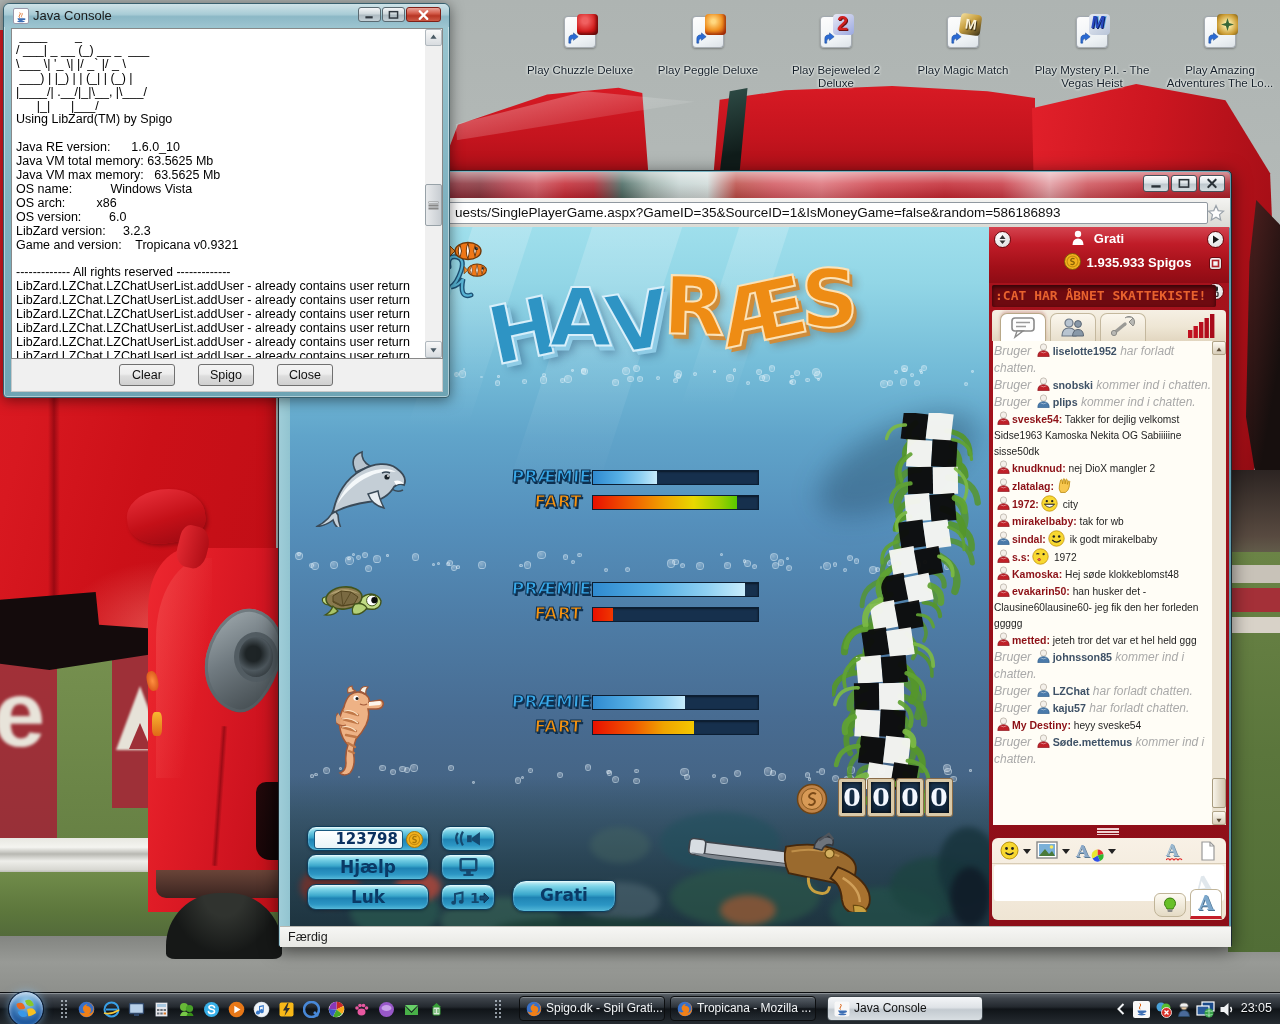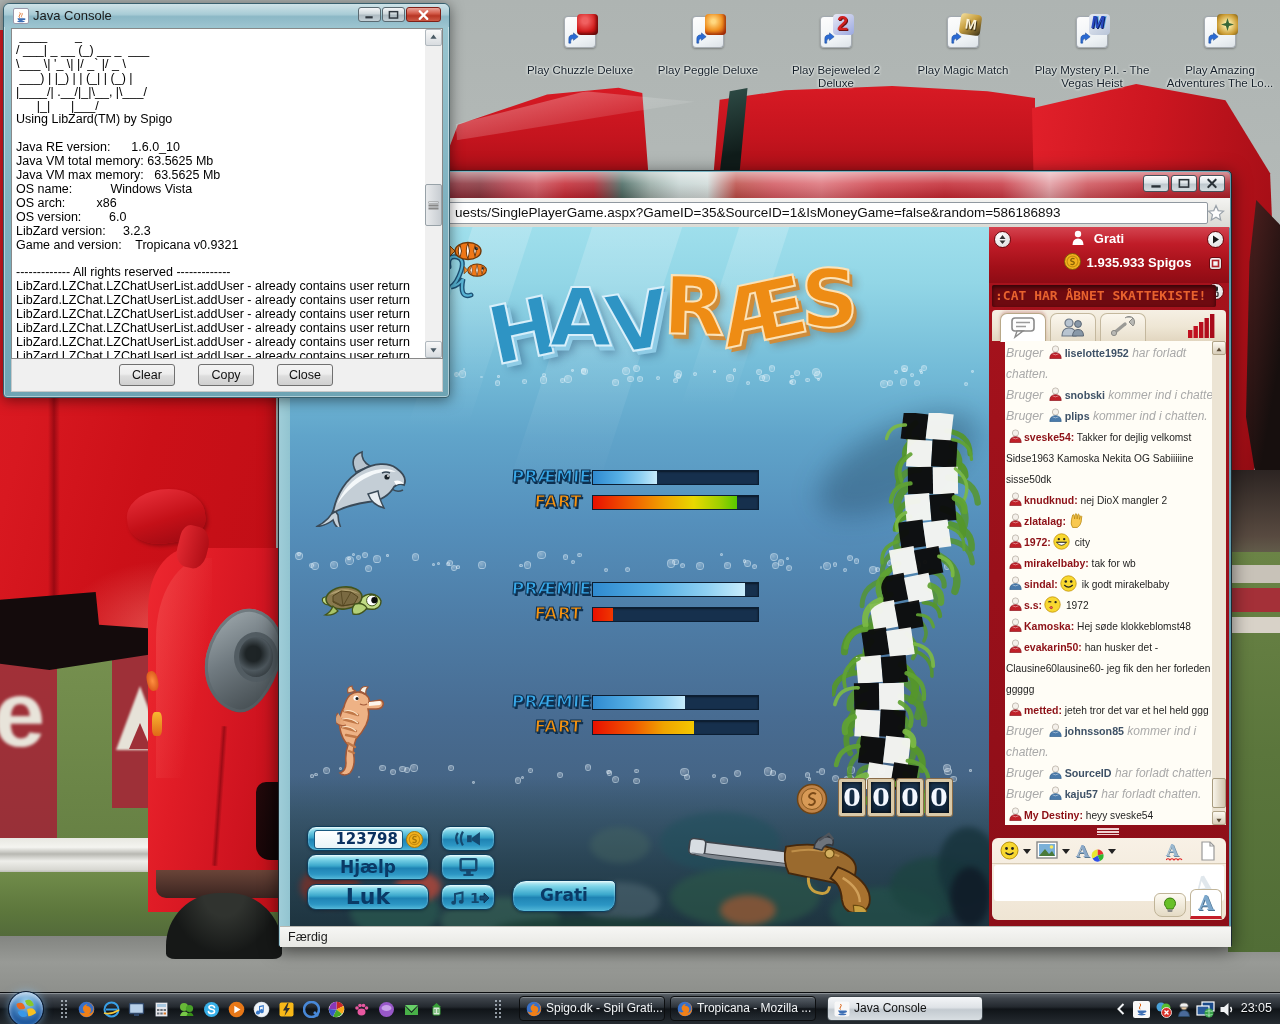--- a/index.html
+++ b/index.html
@@ -158,21 +158,21 @@
   color:#f4f8ff; font-size:25px; font-weight:bold; text-align:center; line-height:32px; font-family:"DejaVu Serif",serif; }
 #game-coin { position:absolute; left:506px; top:556px; width:32px; height:32px; }
 .gbtn { position:absolute; border-radius:9px; border:1.5px solid #0d3d5c;
   background:linear-gradient(180deg,#c8f0f6 0%,#7cd4e8 18%,#3ba8cc 45%,#1f84b4 55%,#2c96c4 80%,#52b8d8 100%);
   color:#0a3a66; font-family:"DejaVu Sans",sans-serif; font-weight:bold; text-align:center;
   box-shadow:inset 0 1px 2px rgba(255,255,255,.7), 0 1px 3px rgba(0,20,40,.4); }
 #gb-score { left:17px; top:599px; width:122px; height:25px; }
 #gb-score .scorebox { position:absolute; left:6px; top:3px; width:89px; height:19px; background:linear-gradient(180deg,#fff,#e8f4f8);
   border:1px solid #1a5a80; border-radius:3px; color:#0a3060; font-size:15px; font-weight:bold; text-align:right; padding-right:4px; line-height:17px; }
 #gb-hjaelp { left:17px; top:627px; width:122px; height:26px; font-size:17px; line-height:24px; }
-#gb-luk { left:17px; top:657px; width:122px; height:26px; font-size:22px; line-height:24px; }
+#gb-luk { left:17px; top:657px; width:122px; height:26px; font-size:17px; line-height:24px; }
 .gbtn-small { left:151px; width:54px; height:26px; }
 #gb-sound { top:599px; height:25px; }
 #gb-display { top:627px; }
 #gb-music { top:657px; color:#15486e; font-size:14px; font-weight:bold; line-height:24px; }
 #gb-gevinst { left:217px; top:596px; width:109px; height:57px; border-radius:13px 13px 24px 13px; font-size:17px; line-height:20px; padding-top:8px; }
 #gb-regler { left:222px; top:653px; width:104px; height:32px; border-radius:14px 5px 12px 12px; font-size:17px; line-height:29px; }
 #game-pistol { position:absolute; left:395px; top:605px; width:220px; height:80px; }
 
 
 #chat { position:absolute; left:699px; top:0; width:240px; height:699px;
@@ -194,22 +194,22 @@
   background:#6e0a10; box-shadow:inset 0 2px 4px rgba(0,0,0,.6); border-radius:2px;
   color:#e8622e; font-family:"DejaVu Sans Mono",monospace; font-weight:bold; font-size:13px;
   line-height:22px; white-space:nowrap; letter-spacing:0; padding-left:3px; }
 #chat-tabs { position:absolute; left:3px; top:83px; width:234px; height:31px; border-radius:4px 4px 0 0;
   background:linear-gradient(180deg,#f6f0e4 0%,#eee6d4 55%,#e2d6c0 100%); }
 .chat-tab { position:absolute; top:3px; width:46px; height:28px; border-radius:7px 7px 0 0;
   background:linear-gradient(180deg,#fbf7ee,#e8dfcc); border:1px solid #c4b89e; border-bottom:none; }
 .chat-tab.active { background:#fff; height:29px; box-shadow:0 -2px 3px rgba(150,30,30,.25); border-color:#b8a888; }
 #chat-tab1 { left:8px; } #chat-tab2 { left:58px; } #chat-tab3 { left:108px; }
 #chat-signal { position:absolute; right:6px; top:4px; width:32px; height:24px; }
-#chat-messages { position:absolute; left:16px; top:114px; width:221px; height:484px; background:#fffdf6;
-  overflow:hidden; font-size:10.4px; color:#2a2a2a; padding:2px 0 0 1px; line-height:21px; }
+#chat-messages { position:absolute; left:4px; top:114px; width:221px; height:484px; background:#fffdf6;
+  overflow:hidden; font-size:10.4px; color:#2a2a2a; padding:2px 0 0 1px; line-height:16px; }
 #chat-scroll { position:absolute; left:223px; top:114px; width:14px; height:484px; background:#ece4d4; }
 .cs-btn { position:absolute; left:0; width:14px; height:14px; background:linear-gradient(180deg,#fdfaf2,#d8cdb8); border:1px solid #b0a488; border-radius:2px; }
 #chat-thumb { position:absolute; left:0; top:437px; width:14px; height:30px; background:linear-gradient(90deg,#f8f4ea,#cfc4ac); border:1px solid #a89c80; border-radius:2px; }
 .msg-sys { color:#a9a9a9; font-style:italic; font-size:12.4px; }
 .msg-systext { font-size:12px; }
 .msg-sysuser { color:#3e5166; font-weight:bold; font-style:normal; font-size:10.7px; }
 .msg-user { color:#8c1016; font-weight:bold; font-size:10.5px; }
 .msg-text { color:#1e1e1e; font-size:10.2px; }
 .avatar { display:inline-block; width:15px; height:14px; vertical-align:-2px; margin:0 1.5px; }
 .memoji { display:inline-block; width:17px; height:17px; vertical-align:-4px; margin:0 2px; }
@@ -439,21 +439,21 @@
         <div class="jc-sbtn" style="bottom:0">
           <svg viewBox="0 0 17 17">
               <path d="M8.5 12 L12 7 L5 7 Z" fill="#4a5a64"></path>
             </svg>
         </div>
         <div id="jc-thumb"></div>
       </div>
     </div>
     <div id="jc-bottom">
       <div class="jc-btn" id="jc-clear">Clear</div>
-      <div class="jc-btn" id="jc-copy">Copy</div>
+      <div class="jc-btn" id="jc-copy">Spigo</div>
       <div class="jc-btn" id="jc-close">Close</div>
     </div>
   </div>
 
   <div id="browser">
     <div id="bw-titlebar"></div>
     <div class="bw-capbtns">
       <div class="bw-capbtn">
         <svg viewBox="0 0 26 17">
             <rect x="8" y="10" width="10" height="2.6" fill="#2a3238"></rect>
@@ -1094,21 +1094,21 @@
   </svg><span class="msg-user">metted:</span><span class="msg-text"> jeteh tror det var et hel held ggg</span></div>
             <div><span class="msg-sys">Bruger </span><svg class="avatar" viewBox="0 0 17 16">
     <circle cx="8.5" cy="4.6" r="3.6" fill="#f4f0ea" stroke="#b0a89c" stroke-width="0.8"></circle>
     <path d="M2 15.5 Q2 8.8 8.5 8.8 Q15 8.8 15 15.5 Z" fill="#4a7aaa" stroke="#2a5a8a" stroke-width="0.8"></path>
     <path d="M5 10 Q8.5 12.5 12 10" stroke="#fff" stroke-width="0.7" fill="none" opacity="0.7"></path>
   </svg><span class="msg-sysuser">johnsson85</span><span class="msg-sys msg-systext"> kommer ind i chatten.</span></div>
             <div><span class="msg-sys">Bruger </span><svg class="avatar" viewBox="0 0 17 16">
     <circle cx="8.5" cy="4.6" r="3.6" fill="#f4f0ea" stroke="#b0a89c" stroke-width="0.8"></circle>
     <path d="M2 15.5 Q2 8.8 8.5 8.8 Q15 8.8 15 15.5 Z" fill="#4a7aaa" stroke="#2a5a8a" stroke-width="0.8"></path>
     <path d="M5 10 Q8.5 12.5 12 10" stroke="#fff" stroke-width="0.7" fill="none" opacity="0.7"></path>
-  </svg><span class="msg-sysuser">SourceID</span><span class="msg-sys msg-systext"> har forladt chatten.</span></div>
+  </svg><span class="msg-sysuser">LZChat</span><span class="msg-sys msg-systext"> har forladt chatten.</span></div>
             <div><span class="msg-sys">Bruger </span><svg class="avatar" viewBox="0 0 17 16">
     <circle cx="8.5" cy="4.6" r="3.6" fill="#f4f0ea" stroke="#b0a89c" stroke-width="0.8"></circle>
     <path d="M2 15.5 Q2 8.8 8.5 8.8 Q15 8.8 15 15.5 Z" fill="#4a7aaa" stroke="#2a5a8a" stroke-width="0.8"></path>
     <path d="M5 10 Q8.5 12.5 12 10" stroke="#fff" stroke-width="0.7" fill="none" opacity="0.7"></path>
   </svg><span class="msg-sysuser">kaju57</span><span class="msg-sys msg-systext"> har forladt chatten.</span></div>
             <div><svg class="avatar" viewBox="0 0 17 16">
     <circle cx="8.5" cy="4.6" r="3.6" fill="#f4f0ea" stroke="#b0a89c" stroke-width="0.8"></circle>
     <path d="M2 15.5 Q2 8.8 8.5 8.8 Q15 8.8 15 15.5 Z" fill="#c02028" stroke="#8a1018" stroke-width="0.8"></path>
     <path d="M5 10 Q8.5 12.5 12 10" stroke="#fff" stroke-width="0.7" fill="none" opacity="0.7"></path>
   </svg><span class="msg-user">My Destiny:</span><span class="msg-text"> heyy sveske54</span></div>

